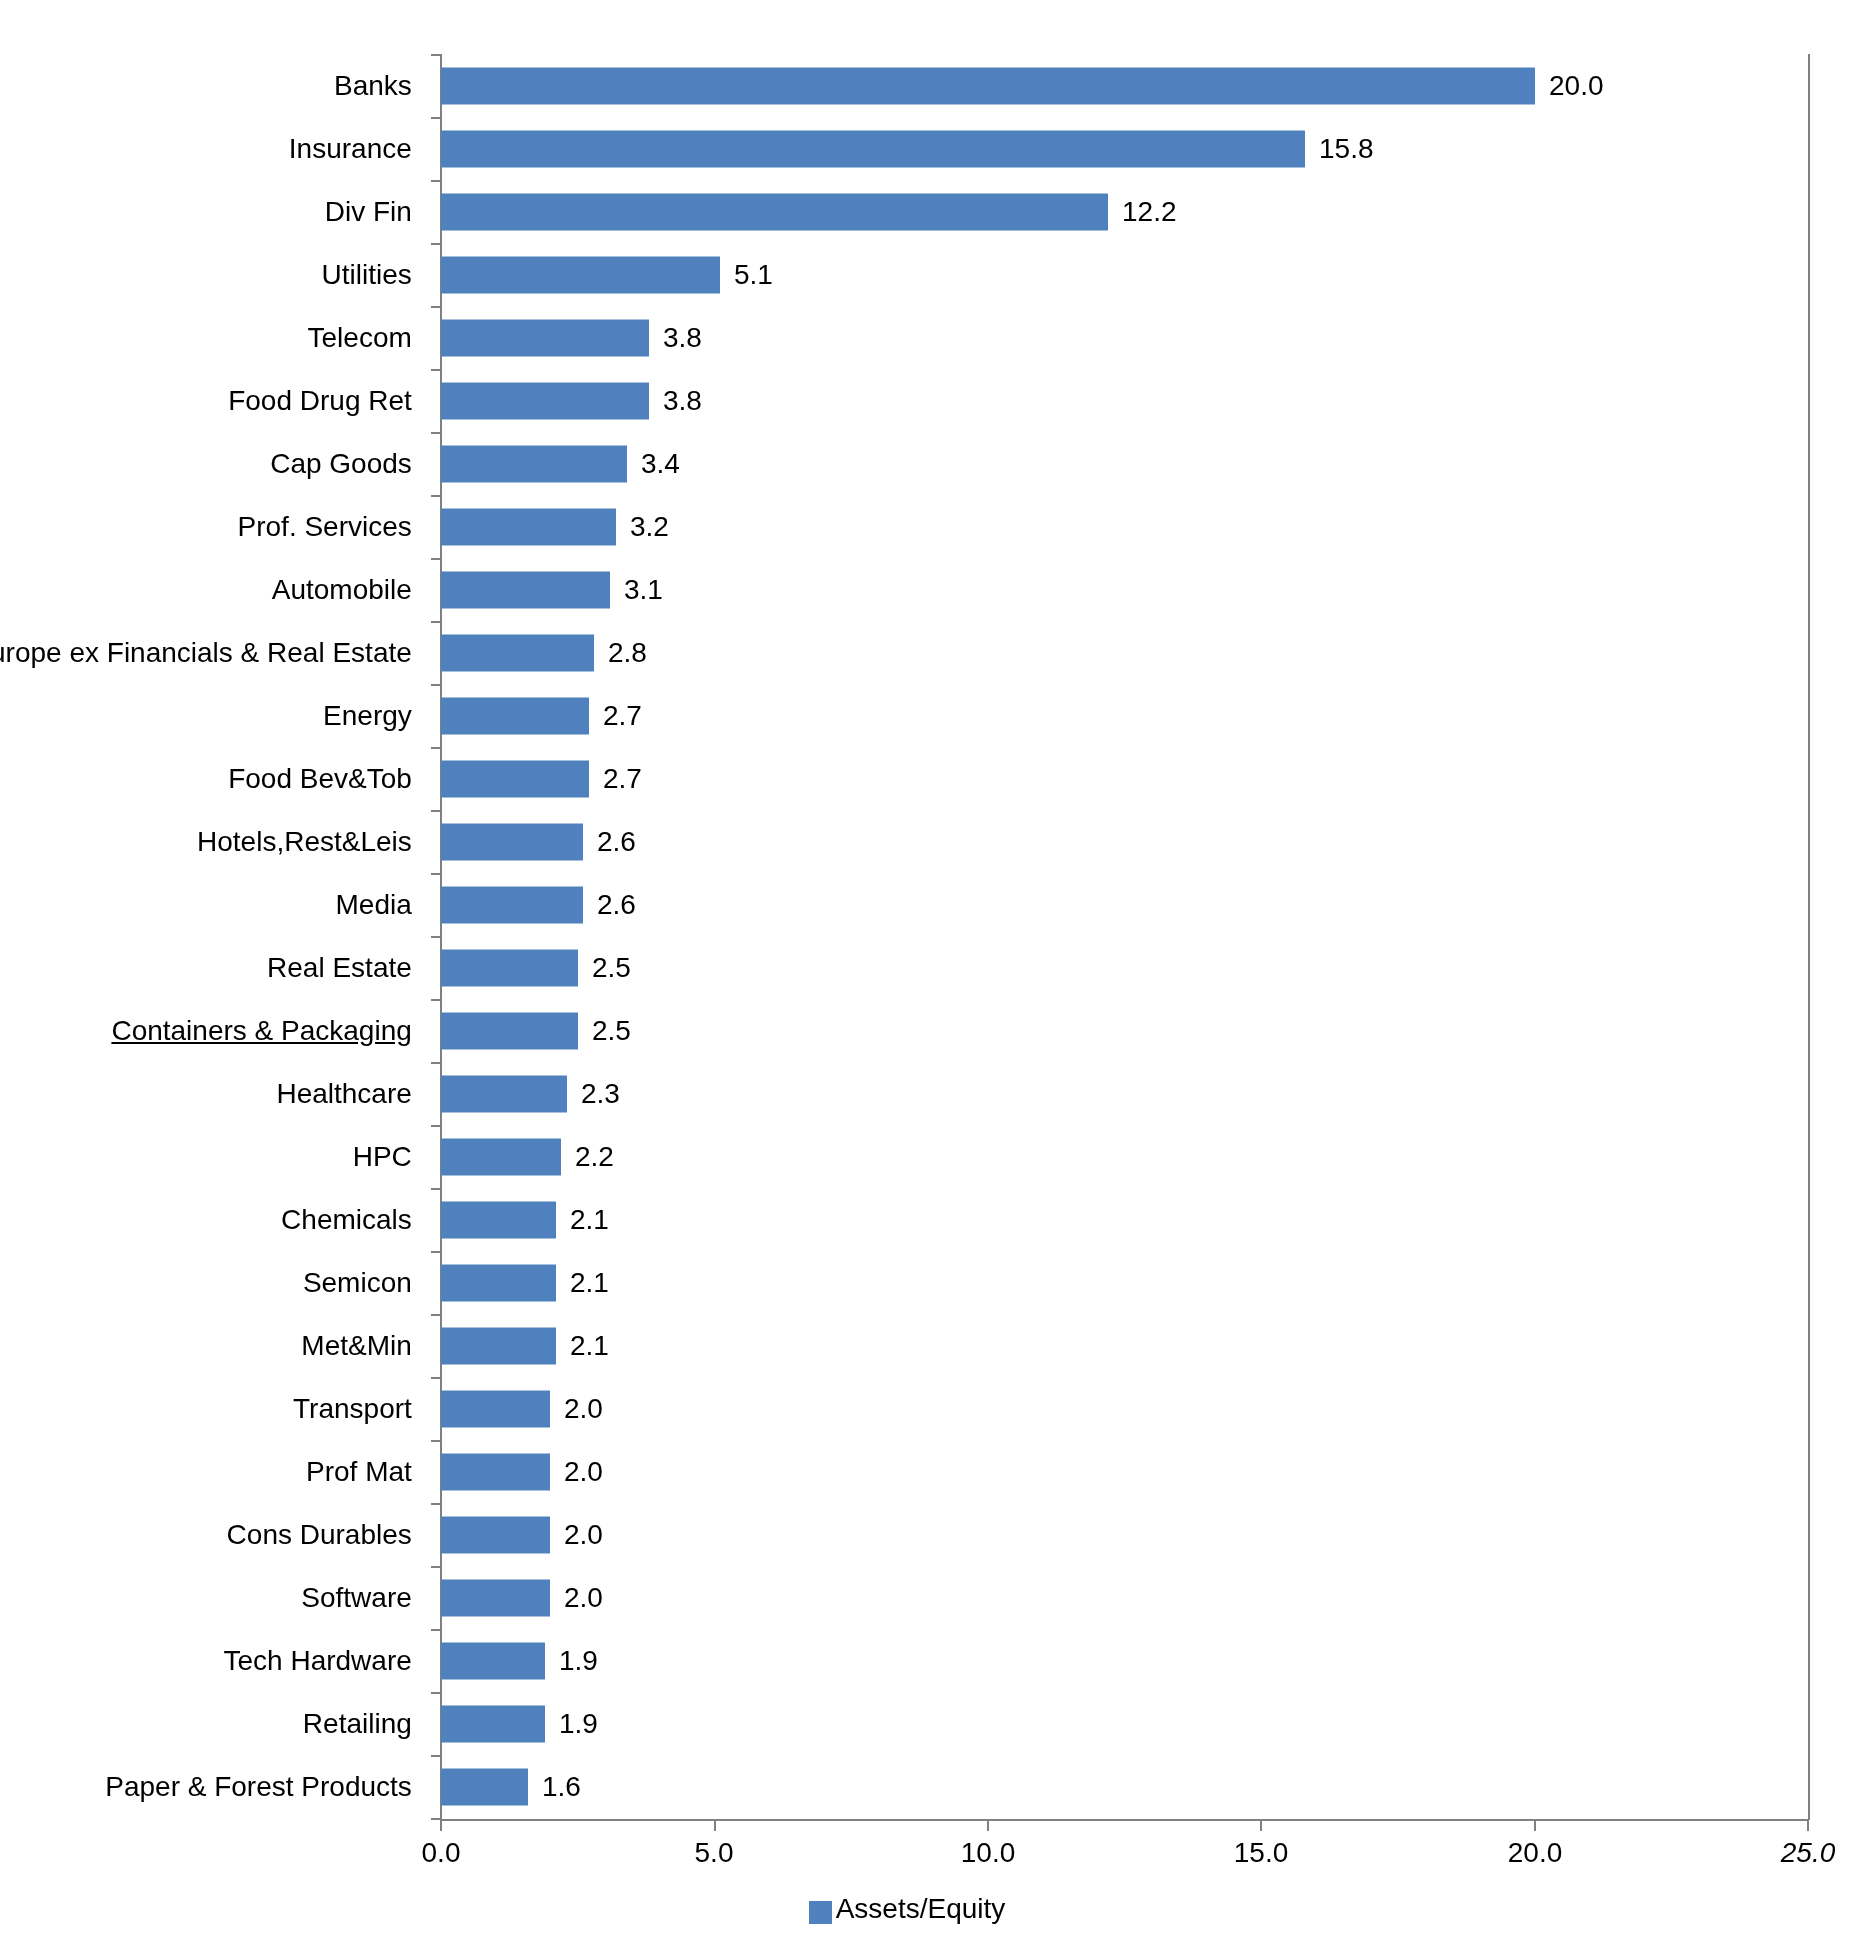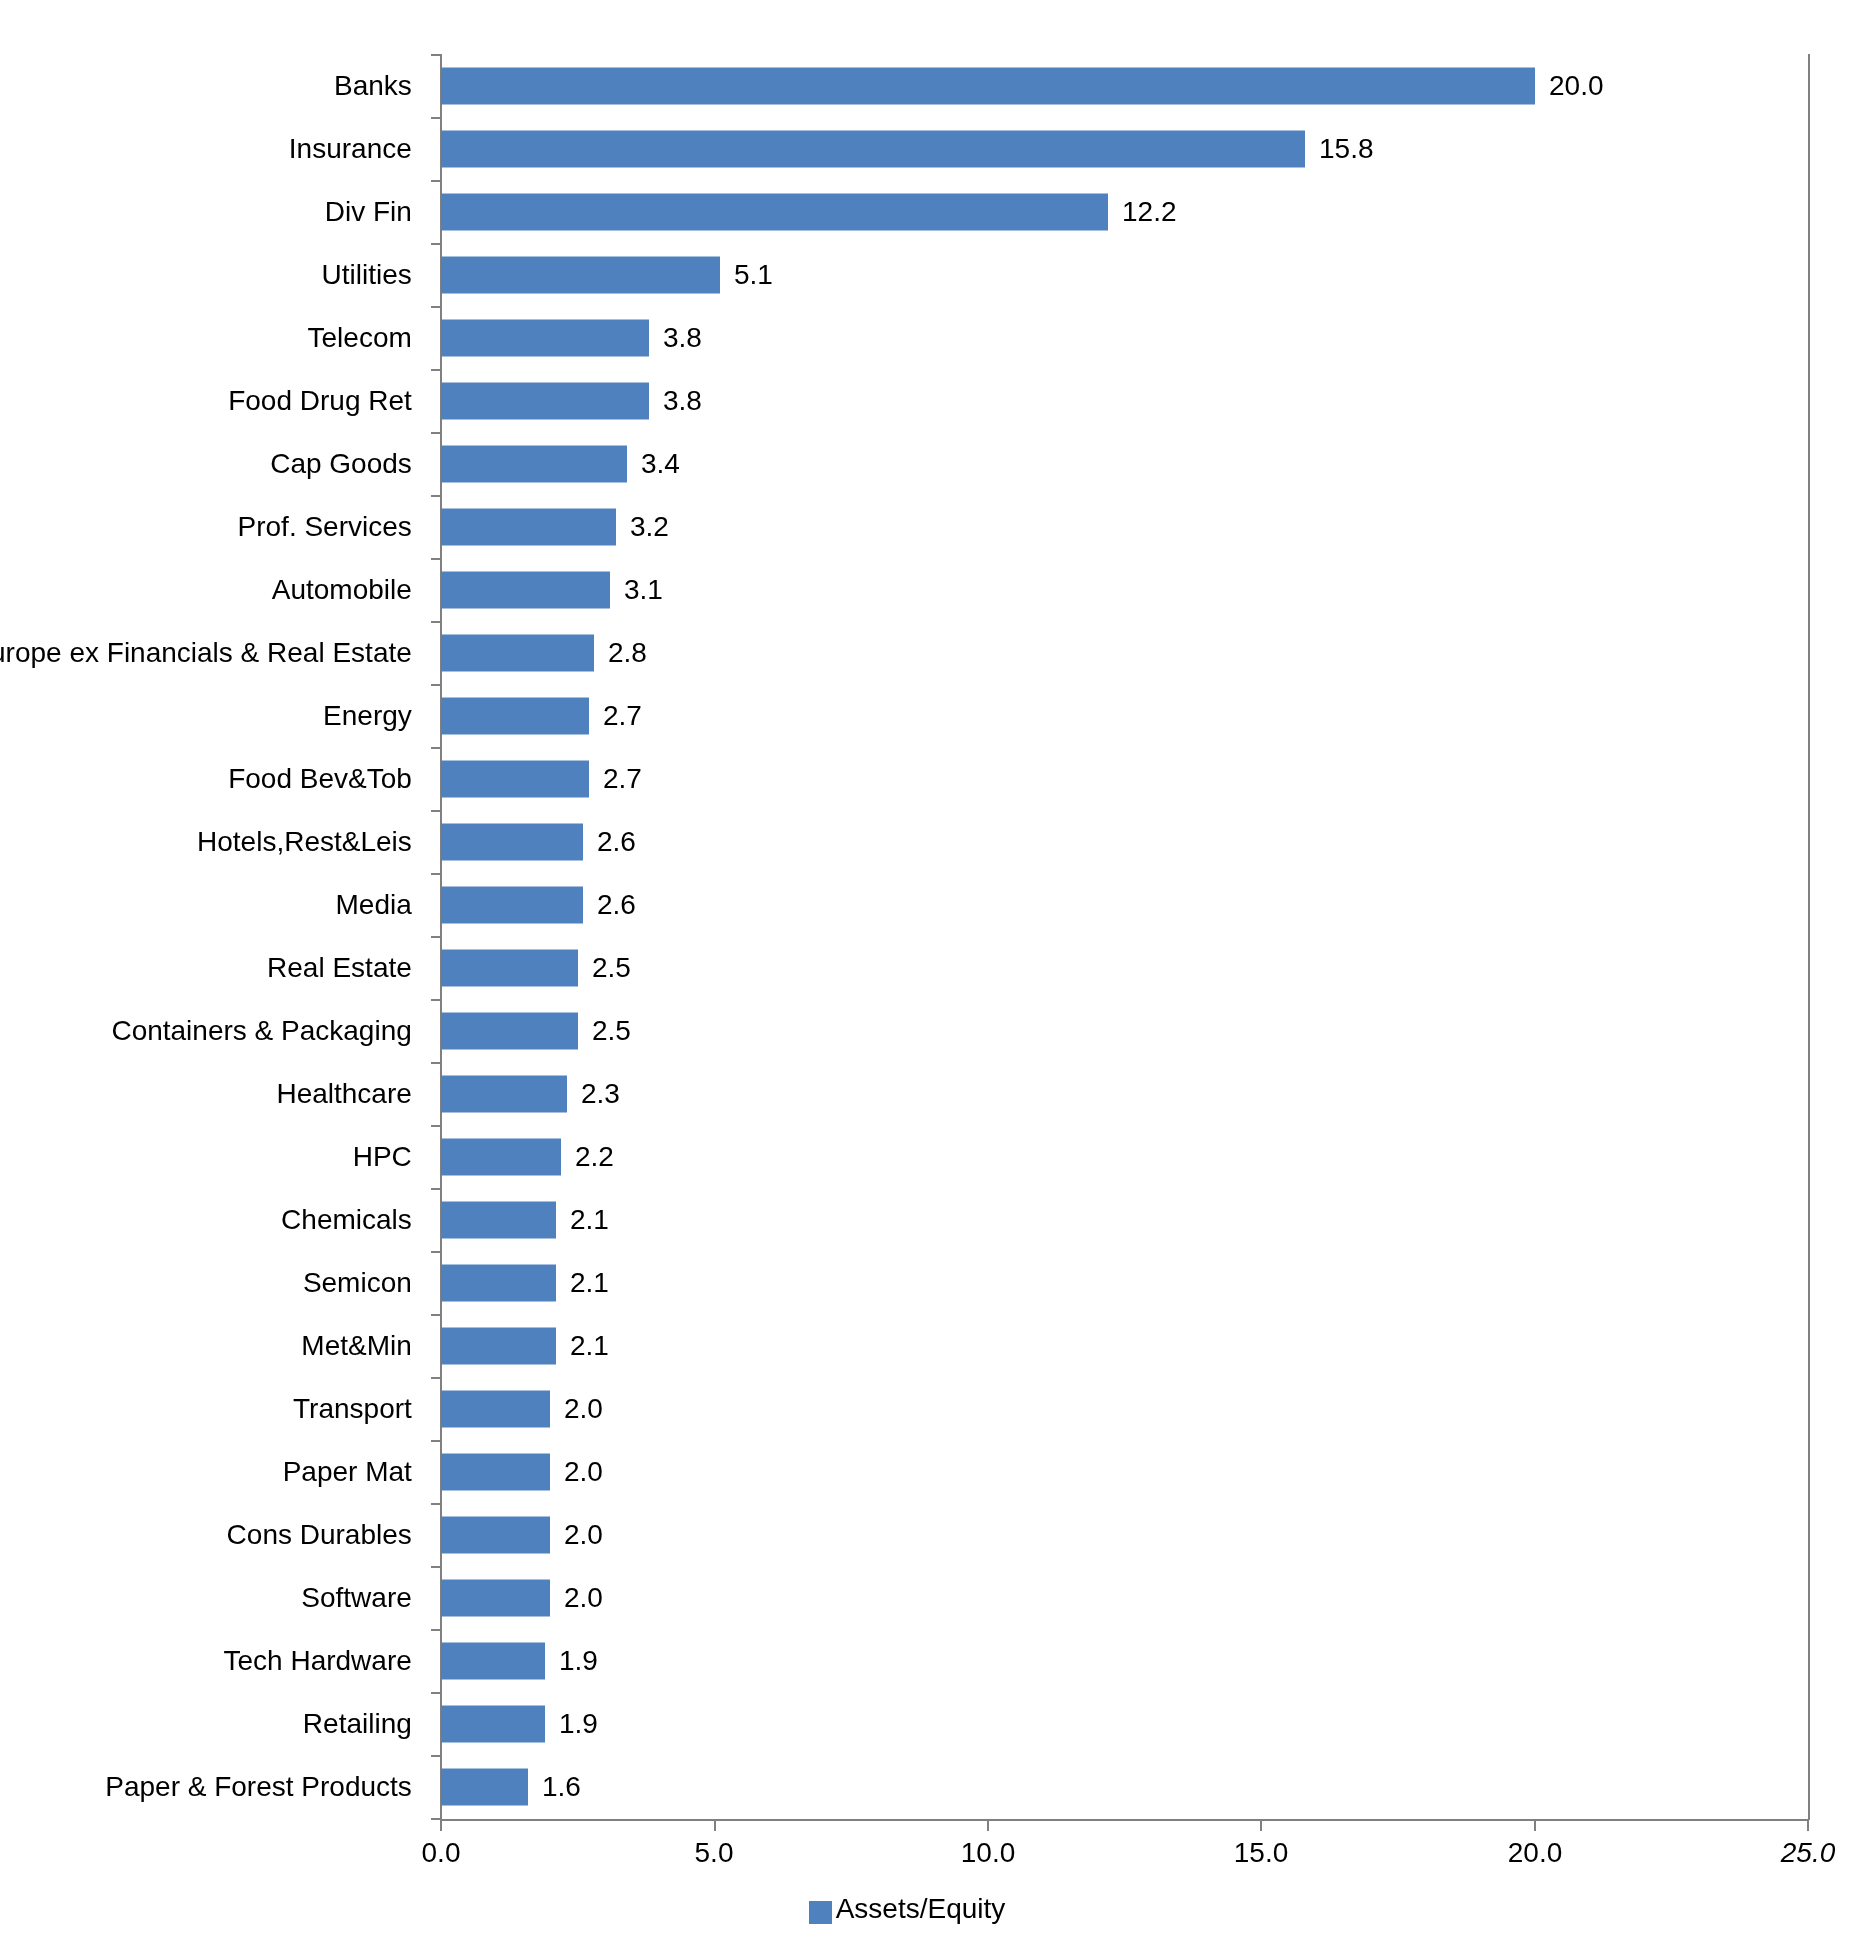--- a/index.html
+++ b/index.html
@@ -201,21 +201,21 @@
       </div>
       <div class="cat-row" style="height: 63px;">
         <span class="cat-label">Hotels,Rest&amp;Leis</span>
       </div>
       <div class="cat-row" style="height: 63px;">
         <span class="cat-label">Media</span>
       </div>
       <div class="cat-row" style="height: 63px;">
         <span class="cat-label">Real Estate</span>
       </div>
-      <div class="cat-row" style="height: 63px;">
+      <div class="cat-row" style="height: 63px; text-decoration: underline;">
         <span class="cat-label">Containers &amp; Packaging</span>
       </div>
       <div class="cat-row" style="height: 63px;">
         <span class="cat-label">Healthcare</span>
       </div>
       <div class="cat-row" style="height: 63px;">
         <span class="cat-label">HPC</span>
       </div>
       <div class="cat-row" style="height: 63px;">
         <span class="cat-label">Chemicals</span>
@@ -223,21 +223,21 @@
       <div class="cat-row" style="height: 63px;">
         <span class="cat-label">Semicon</span>
       </div>
       <div class="cat-row" style="height: 63px;">
         <span class="cat-label">Met&amp;Min</span>
       </div>
       <div class="cat-row" style="height: 63px;">
         <span class="cat-label">Transport</span>
       </div>
       <div class="cat-row" style="height: 63px;">
-        <span class="cat-label">Paper Mat</span>
+        <span class="cat-label">Prof Mat</span>
       </div>
       <div class="cat-row" style="height: 63px;">
         <span class="cat-label">Cons Durables</span>
       </div>
       <div class="cat-row" style="height: 63px;">
         <span class="cat-label">Software</span>
       </div>
       <div class="cat-row" style="height: 63px;">
         <span class="cat-label">Tech Hardware</span>
       </div>

